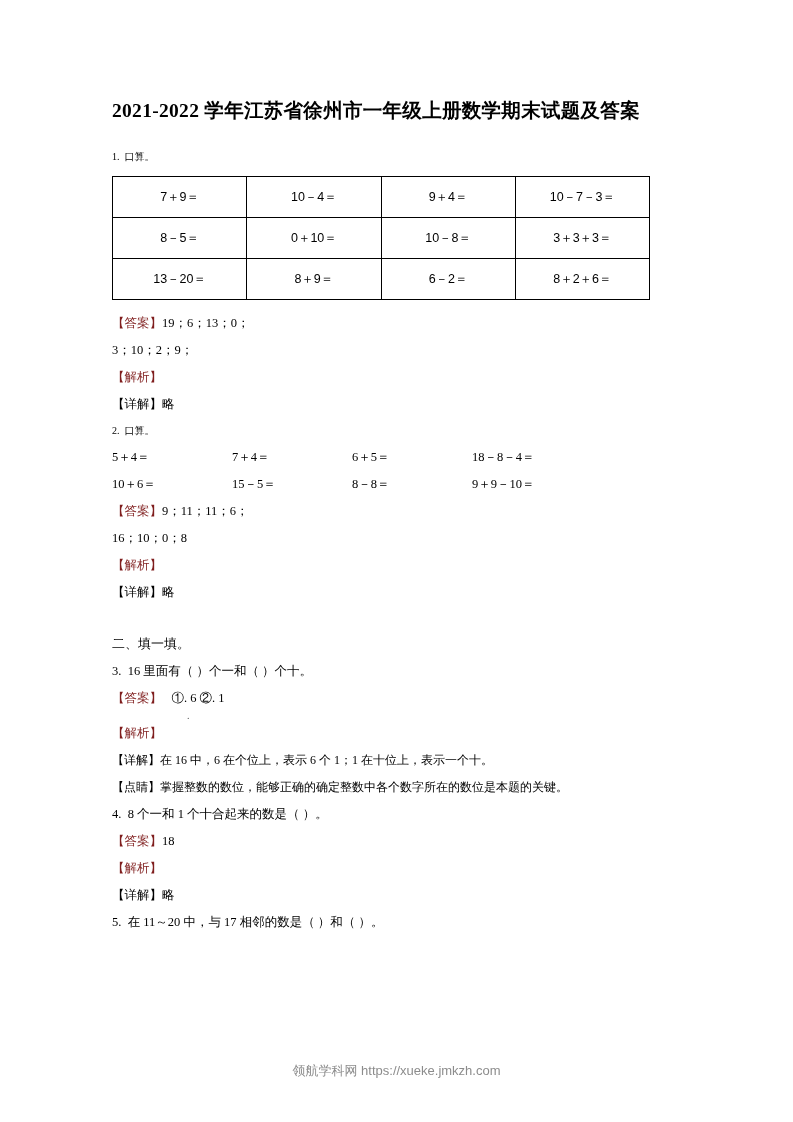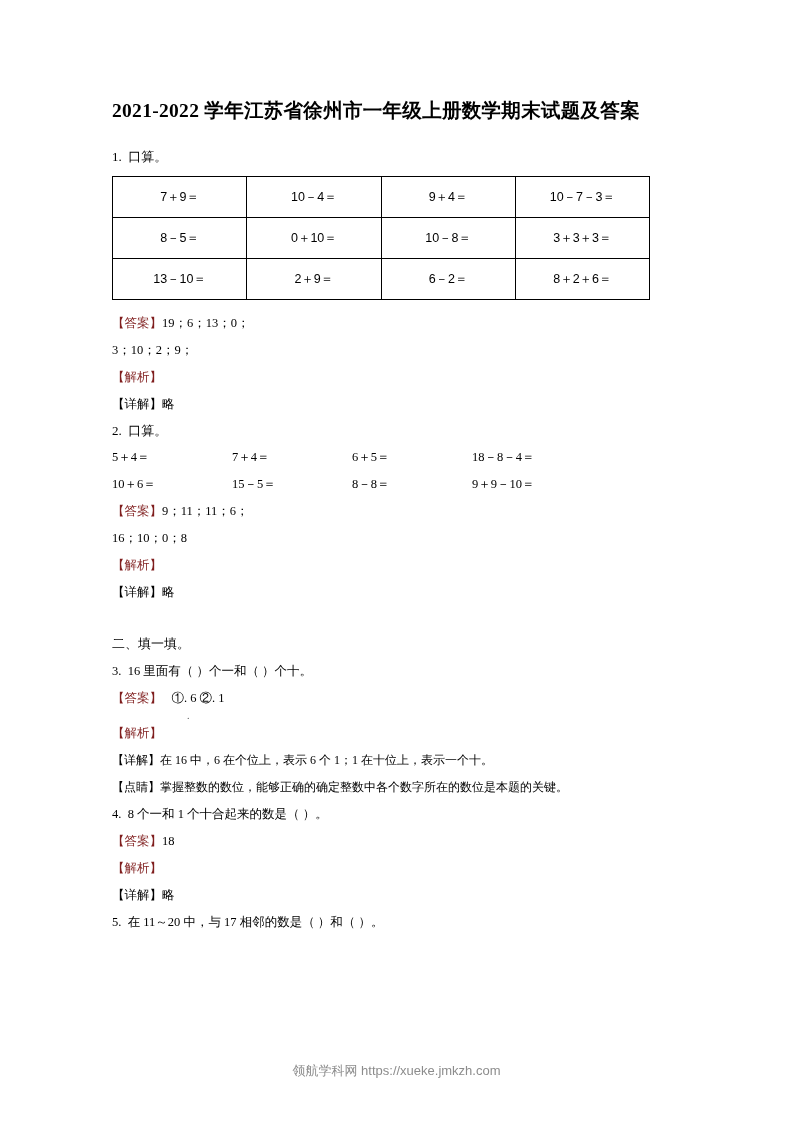--- a/index.html
+++ b/index.html
@@ -30,21 +30,21 @@
   }
   h1.doc-title {
     font-size: 19.5px;
     font-weight: bold;
     line-height: 38px;
     margin: 0 0 14px 0;
     letter-spacing: 0.3px;
     font-family: "Liberation Serif", "DejaVu Serif", serif;
   }
   .q-line {
-    font-size: 13px;
+    font-size: 10px;
     line-height: 26px;
     margin: 0;
     padding: 0;
   }
   table.calc-table {
     border-collapse: collapse;
     width: 538px;
     margin: 6px 0 4px 0;
     table-layout: fixed;
   }
@@ -125,22 +125,22 @@
         <td>9＋4＝</td>
         <td>10－7－3＝</td>
       </tr>
       <tr>
         <td>8－5＝</td>
         <td>0＋10＝</td>
         <td>10－8＝</td>
         <td>3＋3＋3＝</td>
       </tr>
       <tr>
-        <td>13－10＝</td>
-        <td>2＋9＝</td>
+        <td>13－20＝</td>
+        <td>8＋9＝</td>
         <td>6－2＝</td>
         <td>8＋2＋6＝</td>
       </tr>
     </tbody>
       </table>
 
     <p class="line" style="margin-top:10px;">
       <span class="ans-label">【答案】</span><span>19；6；13；0；</span>
     </p>
     <p class="line">

